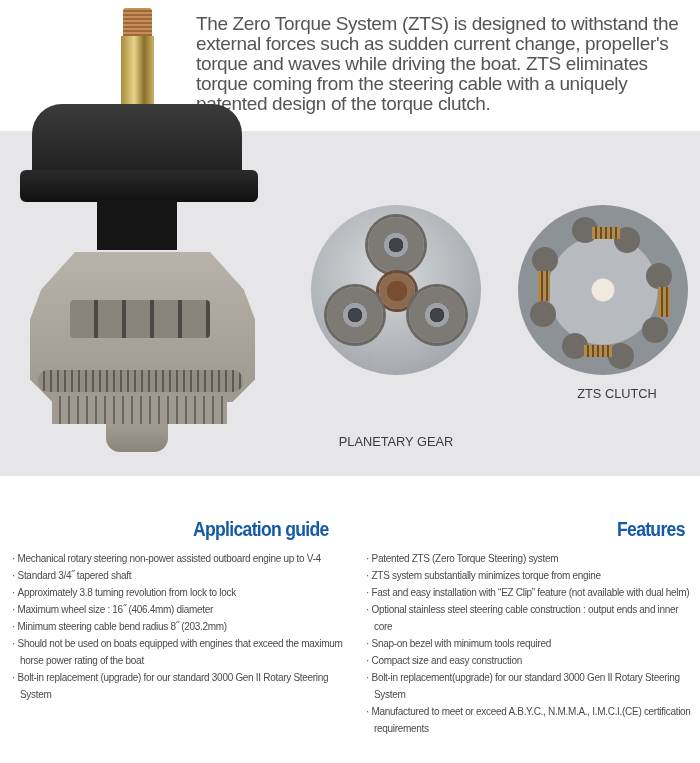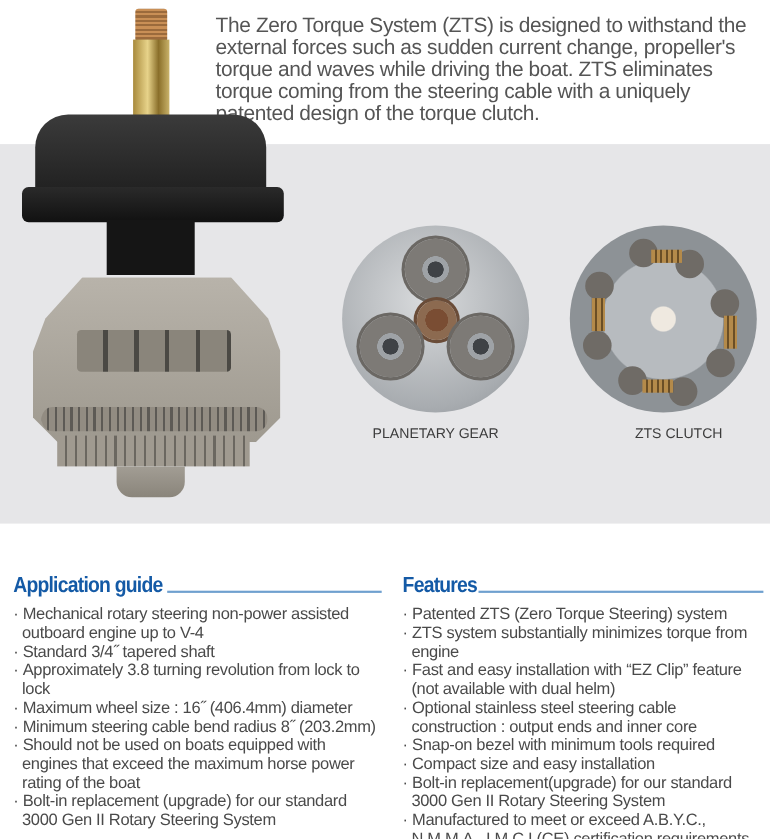--- a/index.html
+++ b/index.html
@@ -24,27 +24,27 @@
     .pg { position: absolute; width: 56px; height: 56px; border-radius: 50%; background: radial-gradient(circle, #3f4246 0 18%, #9ea2a6 19% 30%, #7d7a76 31% 100%); box-shadow: 0 0 0 3px #6b6864; }
     .pg.sun { width: 36px; height: 36px; background: radial-gradient(circle, #7a4d33 0 40%, #8c6a50 41% 100%); box-shadow: 0 0 0 3px #6a4c38; }
     .clutch { left: 518px; top: 205px; width: 170px; height: 170px; background: radial-gradient(circle, #efe9e0 0 9%, #b7bbbf 10% 45%, #8d9296 46% 84%, #c9cdd0 85%); }
     .pad { position: absolute; width: 26px; height: 26px; border-radius: 50%; background: #6f6b66; }
     .spring { position: absolute; background: repeating-linear-gradient(90deg, #b48a4a 0 3px, #6a4e26 3px 5px); }
     .cap-label { position: absolute; top: 386px; font-size: 12.8px; color: #3c3c3c; letter-spacing: 0px; text-align: center; width: 170px; }
     
     .section { position: absolute; top: 518px; }
     .section.left { left: 12px; width: 335px; }
     .section.right { left: 366px; width: 328px; }
-    .sec-head { display: flex; align-items: flex-end; height: 26px; }
+    .sec-head { display: flex; align-items: flex-end; height: 26px; flex-direction: column; }
     .sec-title { font-family: "Liberation Sans", sans-serif; font-weight: bold; font-size: 20px; color: #145aa6; letter-spacing: -0.8px; transform: scaleX(0.88); transform-origin: left bottom; white-space: nowrap; }
     .sec-line { flex: 1; height: 2px; background: #6fa0cf; margin-bottom: 5px; }
     .left .sec-line { margin-left: -14px; }
     .right .sec-line { margin-left: -8px; }
     ul.items { list-style: none; margin: 6px 0 0 0; padding: 0; }
-    ul.items li { font-size: 15px; line-height: 17px; color: #4a4a4a; padding-left: 8px; text-indent: -8px; letter-spacing: -0.3px; }
+    ul.items li { font-size: 10px; line-height: 17px; color: #4a4a4a; padding-left: 8px; text-indent: -8px; letter-spacing: -0.3px; }
     ul.items li::before { content: "\00B7\00A0"; }
   </style>
 </head>
 <body>
 
 <div class="band"></div>
 
 <p class="intro" style="margin:0;">The Zero Torque System (ZTS) is designed to withstand the external forces such as sudden current change, propeller's torque and waves while driving the boat. ZTS eliminates torque coming from the steering cable with a uniquely patented design of the torque clutch.</p>
 
 <div class="product">
@@ -59,21 +59,21 @@
   <div class="teeth"></div>
   <div class="foot"></div>
 </div>
 
 <div class="disc planetary">
   <div class="pg" style="left:57px; top:12px;"></div>
   <div class="pg sun" style="left:68px; top:68px;"></div>
   <div class="pg" style="left:16px; top:82px;"></div>
   <div class="pg" style="left:98px; top:82px;"></div>
 </div>
-<div class="cap-label" style="left:311px;">PLANETARY GEAR</div>
+<div class="cap-label" style="left:311px;margin-top:48px;">PLANETARY GEAR</div>
 
 <div class="disc clutch">
   <div class="pad" style="left:54px; top:12px;"></div>
   <div class="pad" style="left:96px; top:22px;"></div>
   <div class="pad" style="left:14px; top:42px;"></div>
   <div class="pad" style="left:128px; top:58px;"></div>
   <div class="pad" style="left:12px; top:96px;"></div>
   <div class="pad" style="left:124px; top:112px;"></div>
   <div class="pad" style="left:44px; top:128px;"></div>
   <div class="pad" style="left:90px; top:138px;"></div>
@@ -104,17 +104,17 @@
   <div class="sec-head">
     <span class="sec-title">Features</span>
     <span class="sec-line"></span>
   </div>
   <ul class="items">
     <li>Patented ZTS (Zero Torque Steering) system</li>
     <li>ZTS system substantially minimizes torque from engine</li>
     <li>Fast and easy installation with “EZ Clip” feature (not available with dual helm)</li>
     <li>Optional stainless steel steering cable construction : output ends and inner core</li>
     <li>Snap-on bezel with minimum tools required</li>
-    <li>Compact size and easy installation</li>
+    <li>Compact size and easy construction</li>
     <li>Bolt-in replacement(upgrade) for our standard 3000 Gen II Rotary Steering System</li>
     <li>Manufactured to meet or exceed A.B.Y.C., N.M.M.A., I.M.C.I.(CE) certification requirements</li>
   </ul>
 </section>
 
 </body></html>

